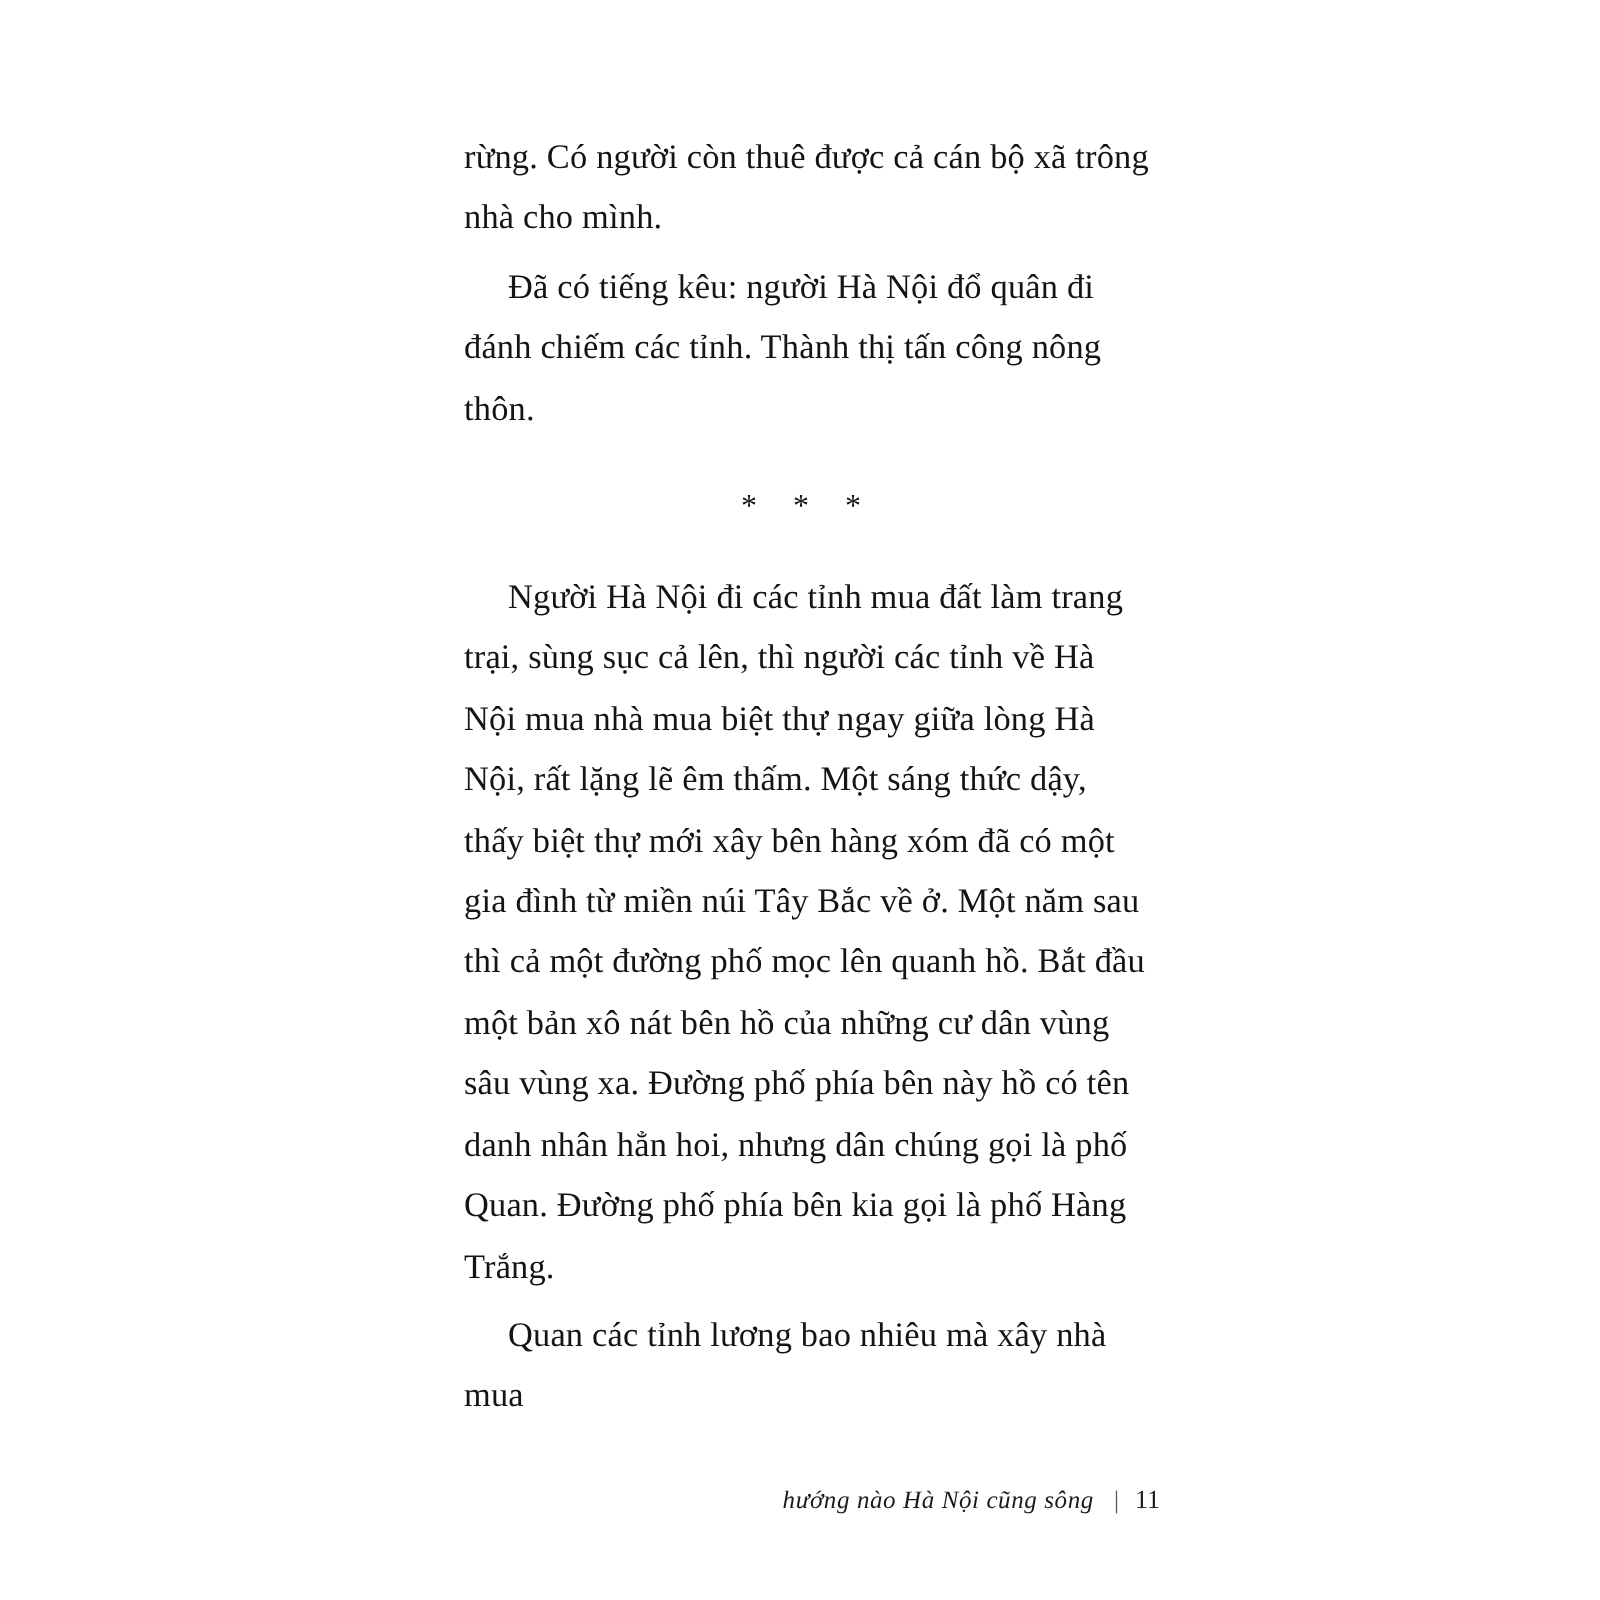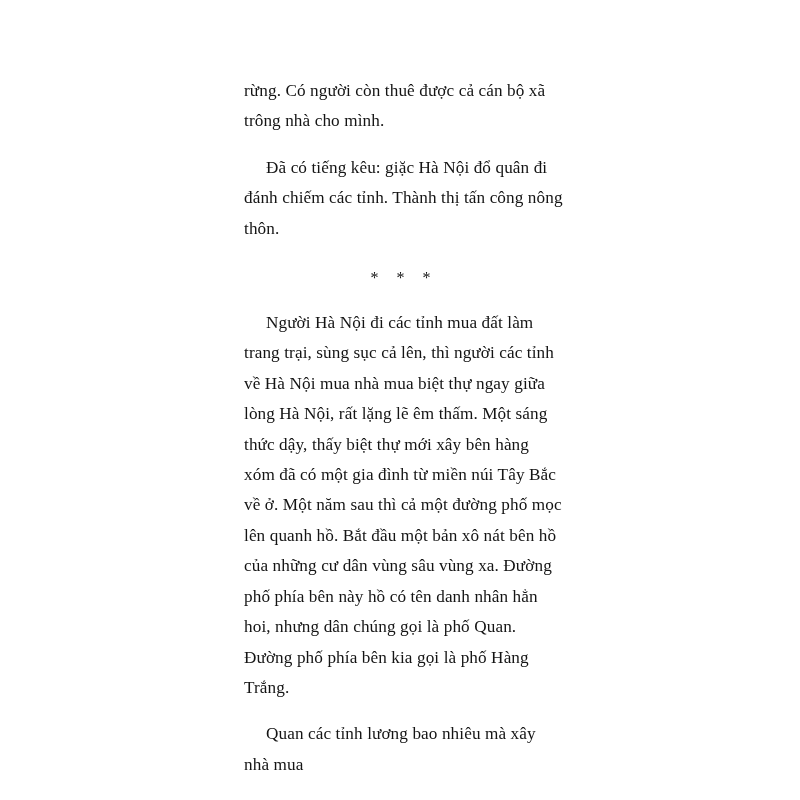--- a/index.html
+++ b/index.html
@@ -20,21 +20,21 @@
     height: 800px;
     box-sizing: border-box;
   }
   .text-column {
     position: absolute;
     left: 228px;
     top: 60px;
     width: 352px;
   }
   .para {
-    margin: 16px;
+    margin: 4px;
     font-size: 17.2px;
     line-height: 30.4px;
     text-align: left;
     letter-spacing: 0.1px;
     color: #141414;
   }
   .para.indent {
     text-indent: 22px;
   }
   .divider {
@@ -70,25 +70,30 @@
 </style>
 </head>
 <body>
 
 <div class="page">
 
   <div class="text-column">
 
     <p class="para">rừng. Có người còn thuê được cả cán bộ xã trông nhà cho mình.</p>
 
-    <p class="para indent">Đã có tiếng kêu: giặc Hà Nội đổ quân đi đánh chiếm các tỉnh. Thành thị tấn công nông thôn.</p>
+    <p class="para indent">Đã có tiếng kêu: người Hà Nội đổ quân đi đánh chiếm các tỉnh. Thành thị tấn công nông thôn.</p>
 
     <div class="divider">*  *  *</div>
 
 
     <p class="para indent">Người Hà Nội đi các tỉnh mua đất làm trang trại, sùng sục cả lên, thì người các tỉnh về Hà Nội mua nhà mua biệt thự ngay giữa lòng Hà Nội, rất lặng lẽ êm thấm. Một sáng thức dậy, thấy biệt thự mới xây bên hàng xóm đã có một gia đình từ miền núi Tây Bắc về ở. Một năm sau thì cả một đường phố mọc lên quanh hồ. Bắt đầu một bản xô nát bên hồ của những cư dân vùng sâu vùng xa. Đường phố phía bên này hồ có tên danh nhân hẳn hoi, nhưng dân chúng gọi là phố Quan. Đường phố phía bên kia gọi là phố Hàng Trắng.</p>
 
     <p class="para indent">Quan các tỉnh lương bao nhiêu mà xây nhà mua</p>
 
   </div>
 
+  <div class="footer">
+    <span class="footer-title">hướng nào Hà Nội cũng sông</span>
+    <span class="footer-sep">|</span>
+    <span class="footer-page">11</span>
+  </div>
 
 </div>
 
 </body></html>

